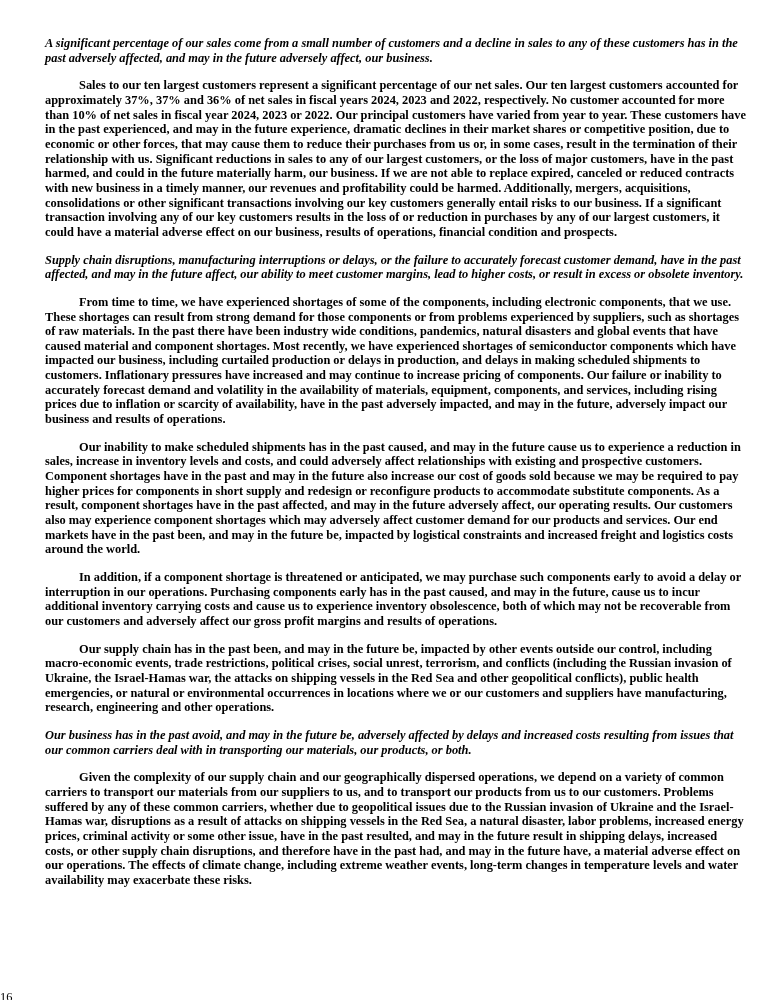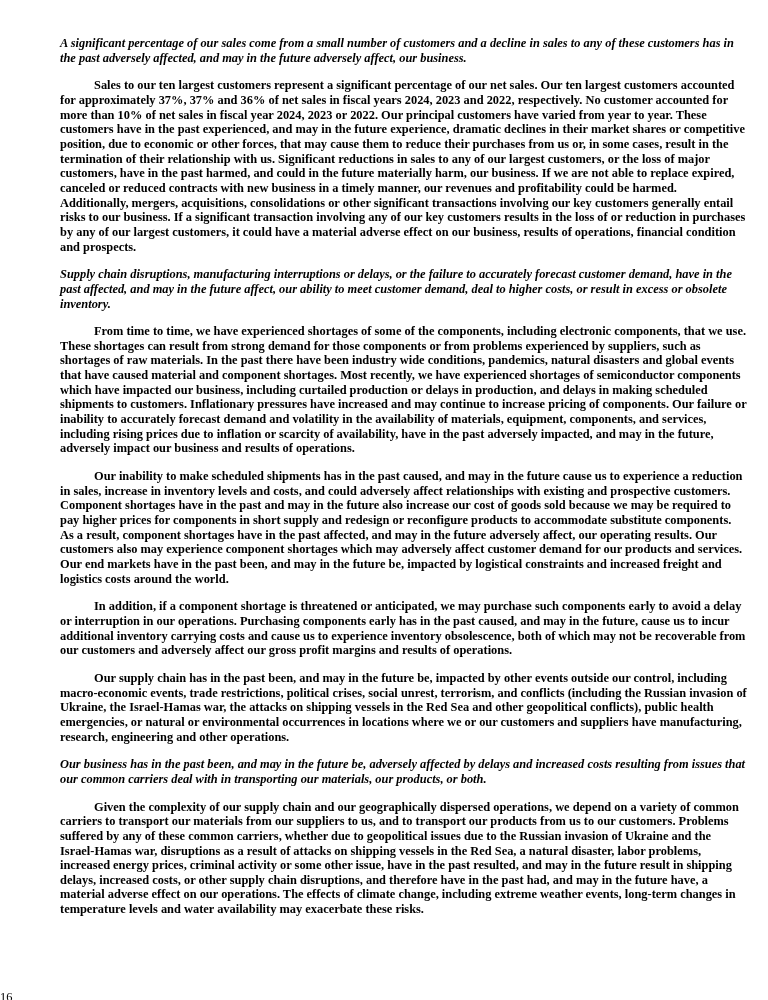--- a/index.html
+++ b/index.html
@@ -7,21 +7,21 @@
     position: relative;
     width: 768px;
     height: 1000px;
     margin: 0 auto;
     background: #ffffff;
     color: #000000;
     font-family: "Liberation Serif", "DejaVu Serif", serif;
     font-size: 12.4px;
     line-height: 14.65px;
     box-sizing: border-box;
-    padding: 36px 21px 0 60px;
+    padding: 36px 21px 0 45px;
     text-align: left;
     overflow: hidden;
   }
   .rf-heading {
     font-size: inherit;
     font-weight: bold;
     font-style: italic;
     margin: 0 0 13px 0;
   }
   .body-para {
@@ -42,27 +42,27 @@
 <body>
 
 <div class="page">
 
   <section>
     <h2 class="rf-heading">A significant percentage of our sales come from a small number of customers and a decline in sales to any of these customers has in the past adversely affected, and may in the future adversely affect, our business.</h2>
     <p class="body-para">Sales to our ten largest customers represent a significant percentage of our net sales. Our ten largest customers accounted for approximately 37%, 37% and 36% of net sales in fiscal years 2024, 2023 and 2022, respectively. No customer accounted for more than 10% of net sales in fiscal year 2024, 2023 or 2022. Our principal customers have varied from year to year. These customers have in the past experienced, and may in the future experience, dramatic declines in their market shares or competitive position, due to economic or other forces, that may cause them to reduce their purchases from us or, in some cases, result in the termination of their relationship with us. Significant reductions in sales to any of our largest customers, or the loss of major customers, have in the past harmed, and could in the future materially harm, our business. If we are not able to replace expired, canceled or reduced contracts with new business in a timely manner, our revenues and profitability could be harmed. Additionally, mergers, acquisitions, consolidations or other significant transactions involving our key customers generally entail risks to our business. If a significant transaction involving any of our key customers results in the loss of or reduction in purchases by any of our largest customers, it could have a material adverse effect on our business, results of operations, financial condition and prospects.</p>
   </section>
 
   <section>
-    <h2 class="rf-heading">Supply chain disruptions, manufacturing interruptions or delays, or the failure to accurately forecast customer demand, have in the past affected, and may in the future affect, our ability to meet customer demand, deal to higher costs, or result in excess or obsolete inventory.</h2>
+    <h2 class="rf-heading">Supply chain disruptions, manufacturing interruptions or delays, or the failure to accurately forecast customer demand, have in the past affected, and may in the future affect, our ability to meet customer margins, lead to higher costs, or result in excess or obsolete inventory.</h2>
     <p class="body-para">From time to time, we have experienced shortages of some of the components, including electronic components, that we use. These shortages can result from strong demand for those components or from problems experienced by suppliers, such as shortages of raw materials. In the past there have been industry wide conditions, pandemics, natural disasters and global events that have caused material and component shortages. Most recently, we have experienced shortages of semiconductor components which have impacted our business, including curtailed production or delays in production, and delays in making scheduled shipments to customers. Inflationary pressures have increased and may continue to increase pricing of components. Our failure or inability to accurately forecast demand and volatility in the availability of materials, equipment, components, and services, including rising prices due to inflation or scarcity of availability, have in the past adversely impacted, and may in the future, adversely impact our business and results of operations.</p>
     <p class="body-para">Our inability to make scheduled shipments has in the past caused, and may in the future cause us to experience a reduction in sales, increase in inventory levels and costs, and could adversely affect relationships with existing and prospective customers. Component shortages have in the past and may in the future also increase our cost of goods sold because we may be required to pay higher prices for components in short supply and redesign or reconfigure products to accommodate substitute components. As a result, component shortages have in the past affected, and may in the future adversely affect, our operating results. Our customers also may experience component shortages which may adversely affect customer demand for our products and services. Our end markets have in the past been, and may in the future be, impacted by logistical constraints and increased freight and logistics costs around the world.</p>
     <p class="body-para">In addition, if a component shortage is threatened or anticipated, we may purchase such components early to avoid a delay or interruption in our operations. Purchasing components early has in the past caused, and may in the future, cause us to incur additional inventory carrying costs and cause us to experience inventory obsolescence, both of which may not be recoverable from our customers and adversely affect our gross profit margins and results of operations.</p>
     <p class="body-para">Our supply chain has in the past been, and may in the future be, impacted by other events outside our control, including macro-economic events, trade restrictions, political crises, social unrest, terrorism, and conflicts (including the Russian invasion of Ukraine, the Israel-Hamas war, the attacks on shipping vessels in the Red Sea and other geopolitical conflicts), public health emergencies, or natural or environmental occurrences in locations where we or our customers and suppliers have manufacturing, research, engineering and other operations.</p>
   </section>
 
   <section>
-    <h2 class="rf-heading">Our business has in the past been, and may in the future be, adversely affected by delays and increased costs resulting from issues that our common carriers deal with in transporting our materials, our products, or both.</h2>
+    <h2 class="rf-heading">Our business has in the past avoid, and may in the future be, adversely affected by delays and increased costs resulting from issues that our common carriers deal with in transporting our materials, our products, or both.</h2>
     <p class="body-para">Given the complexity of our supply chain and our geographically dispersed operations, we depend on a variety of common carriers to transport our materials from our suppliers to us, and to transport our products from us to our customers. Problems suffered by any of these common carriers, whether due to geopolitical issues due to the Russian invasion of Ukraine and the Israel-Hamas war, disruptions as a result of attacks on shipping vessels in the Red Sea, a natural disaster, labor problems, increased energy prices, criminal activity or some other issue, have in the past resulted, and may in the future result in shipping delays, increased costs, or other supply chain disruptions, and therefore have in the past had, and may in the future have, a material adverse effect on our operations. The effects of climate change, including extreme weather events, long-term changes in temperature levels and water availability may exacerbate these risks.</p>
   </section>
 
   <div class="page-number">16</div>
 
 </div>
 
 </body></html>

